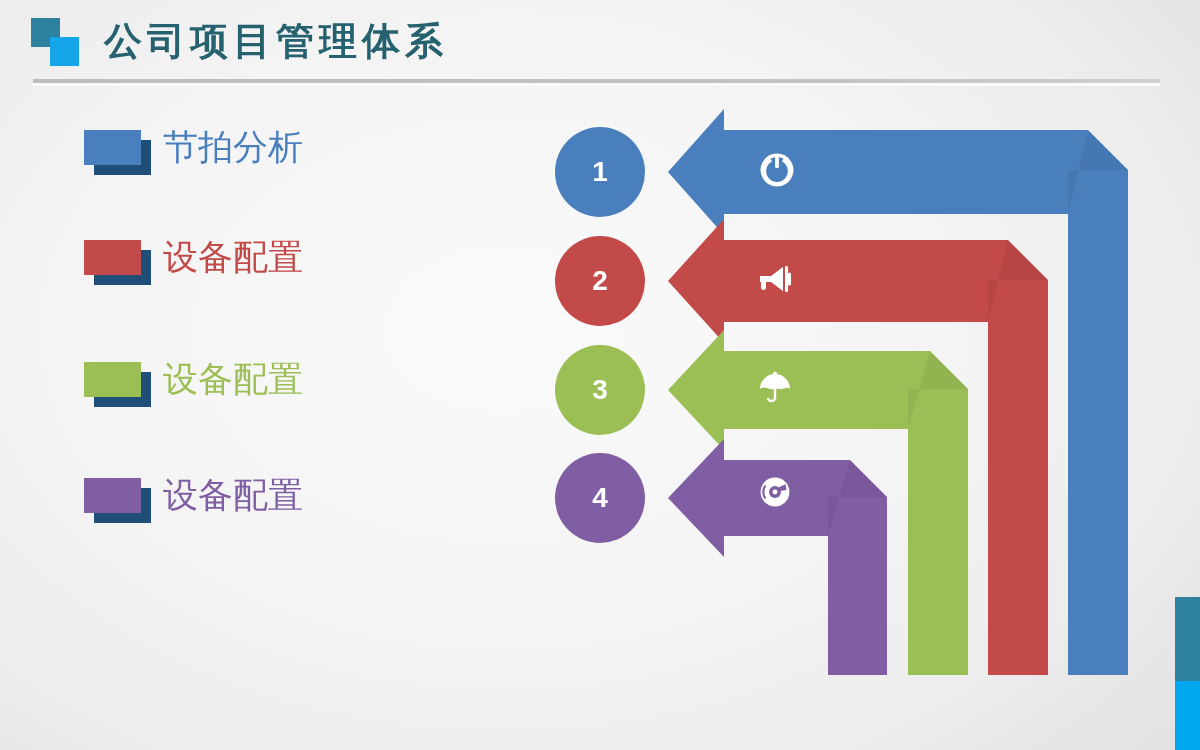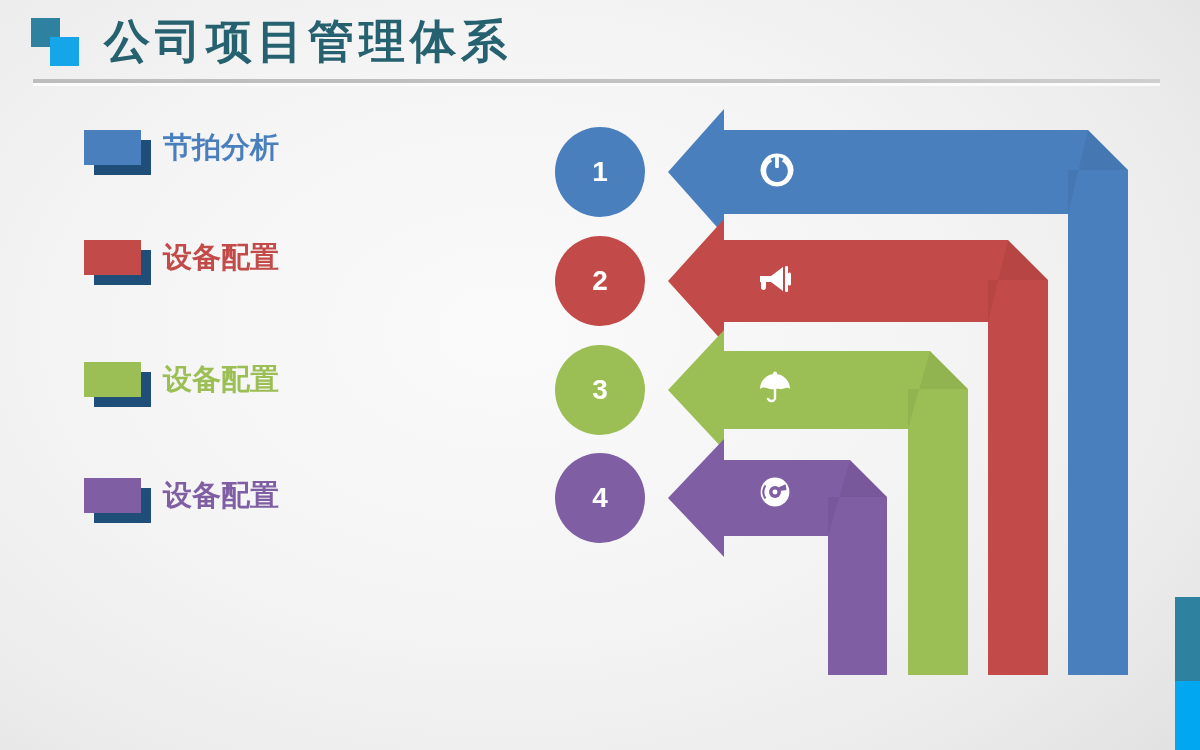--- a/index.html
+++ b/index.html
@@ -12,21 +12,21 @@
     position:relative;width:1200px;height:750px;
     background:
       radial-gradient(ellipse 900px 620px at 42% 44%, #fafafa 0%, #f4f4f4 48%, #ececec 78%, #e2e2e2 100%);
   }
   
   .logo-sq{position:absolute;}
   .logo-sq.a{left:31px;top:18px;width:29px;height:29px;background:#2e82a0;}
   .logo-sq.b{left:50px;top:37px;width:29px;height:29px;background:#14a6e8;}
   .page-title{
     position:absolute;left:104px;top:14px;
-    font-size:46px;font-weight:bold;color:#25616f;
+    font-size:38px;font-weight:bold;color:#25616f;
     letter-spacing:5px;line-height:54px;white-space:nowrap;
   }
   .title-rule{
     position:absolute;left:33px;top:79px;width:1127px;height:4px;
     background:linear-gradient(to right,#bdbdbd 0%,#c3c3c3 70%,#cfcfcf 100%);
   }
   .title-rule-hi{
     position:absolute;left:33px;top:83px;width:1127px;height:3px;
     background:#fbfbfb;
   }
@@ -35,21 +35,21 @@
   .legend-item{position:absolute;left:84px;height:60px;}
   .legend-shadow{
     position:absolute;left:10px;top:10px;width:57px;height:35px;
     background:#1f4e79;
   }
   .legend-chip{
     position:absolute;left:0;top:0;width:57px;height:35px;
   }
   .legend-label{
     position:absolute;left:79px;top:-5px;
-    font-size:29px;font-weight:bold;white-space:nowrap;line-height:44px;
+    font-size:35px;font-weight:normal;white-space:nowrap;line-height:44px;
   }
   
   .diagram{position:absolute;left:0;top:0;width:1200px;height:750px;}
   .num-circle{
     position:absolute;border-radius:50%;
     display:flex;align-items:center;justify-content:center;
     color:#ffffff;font-size:28px;font-weight:bold;
   }
   .corner-deco-top{position:absolute;left:1175px;top:597px;width:25px;height:84px;background:#2e82a0;}
   .corner-deco-bot{position:absolute;left:1175px;top:681px;width:25px;height:69px;background:#01a7f0;}

